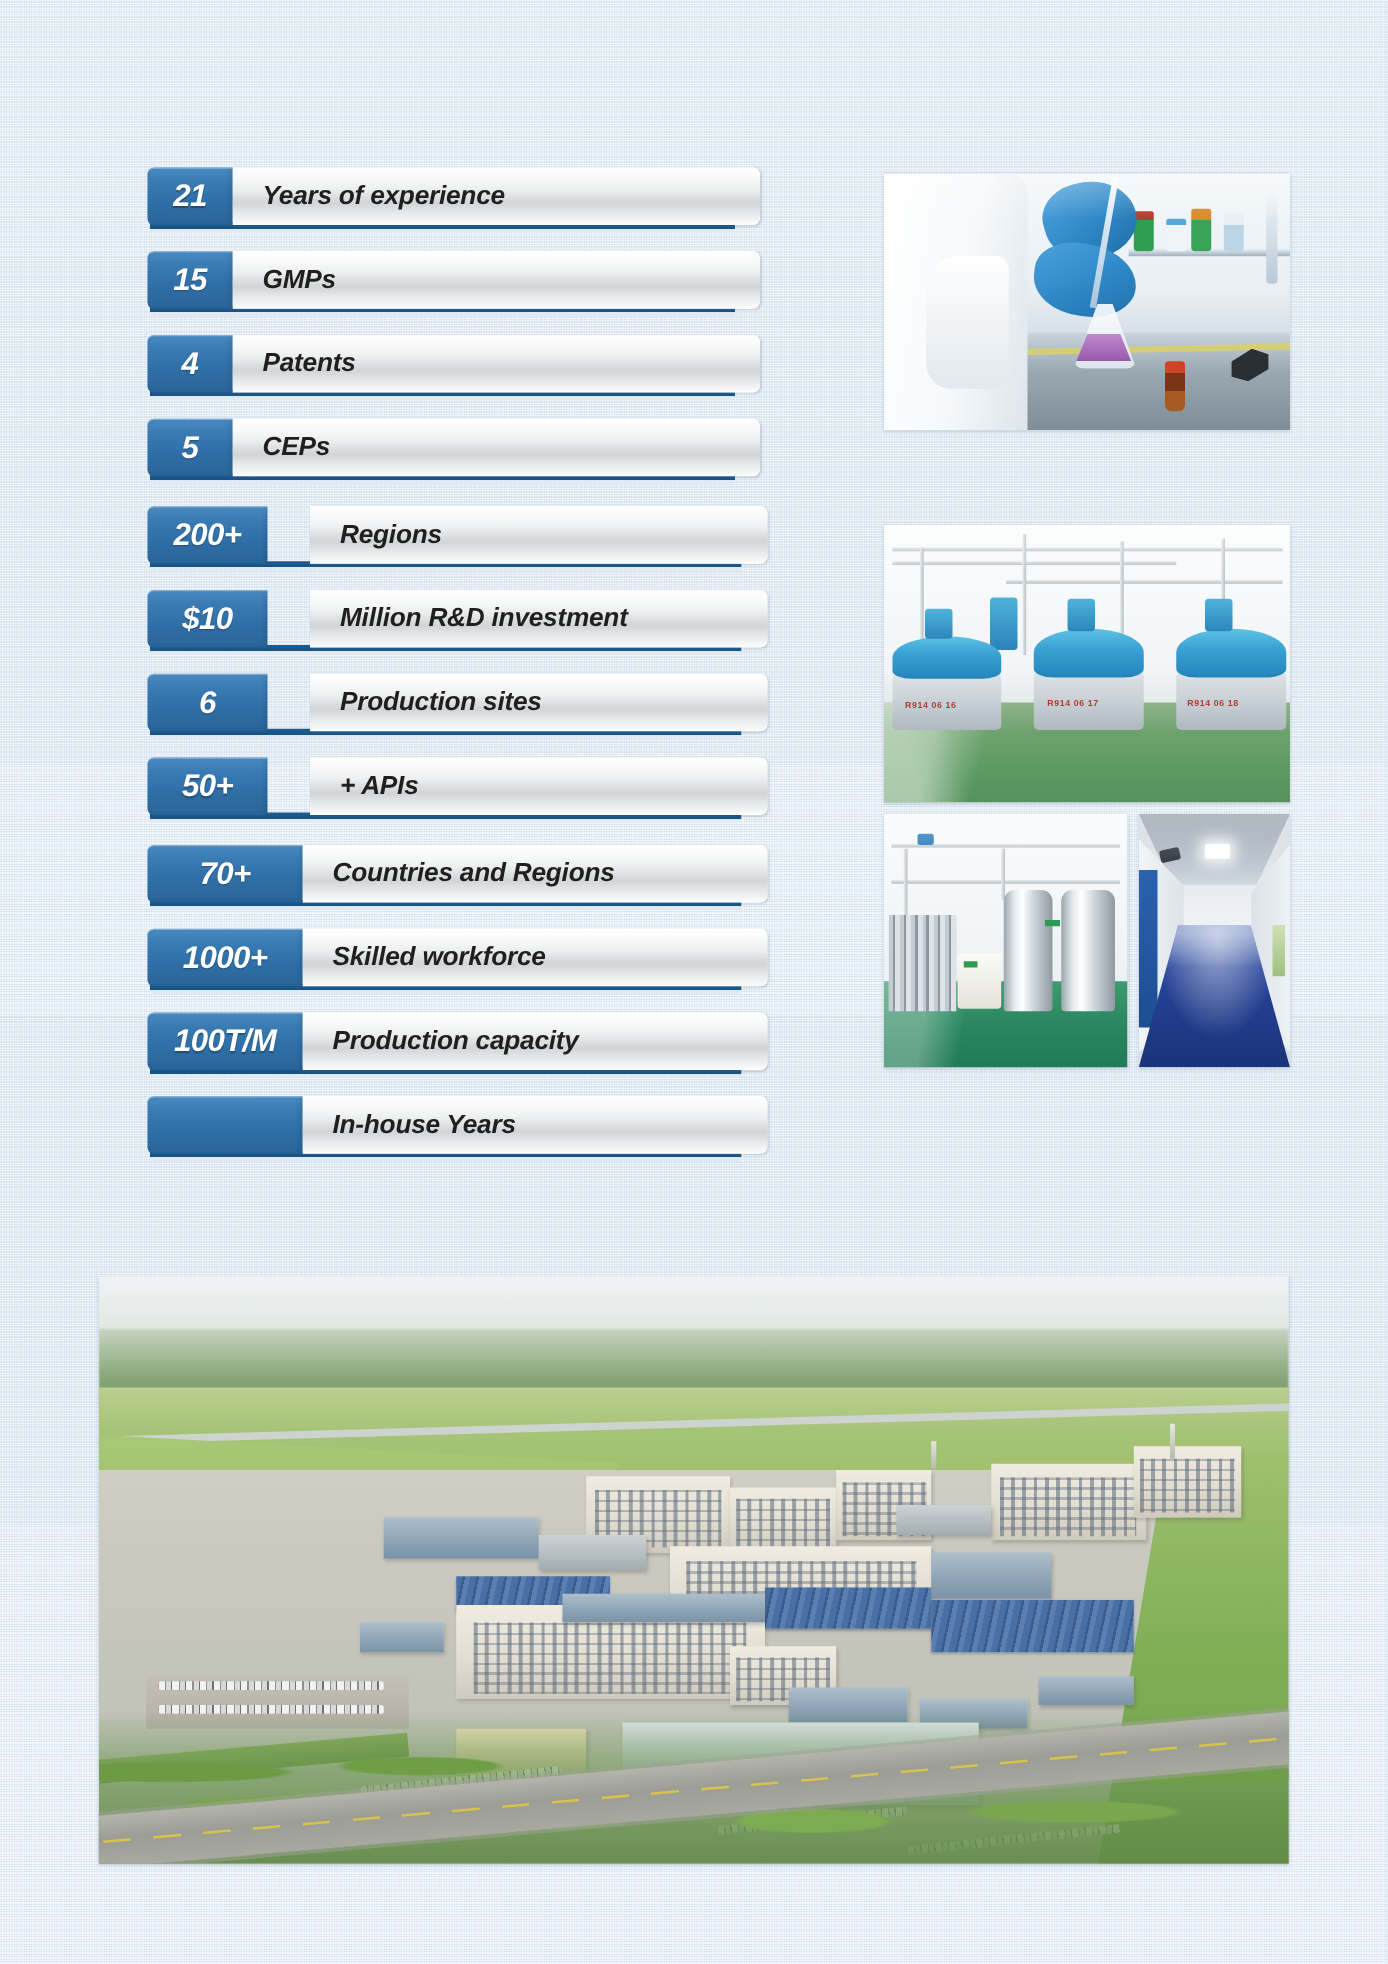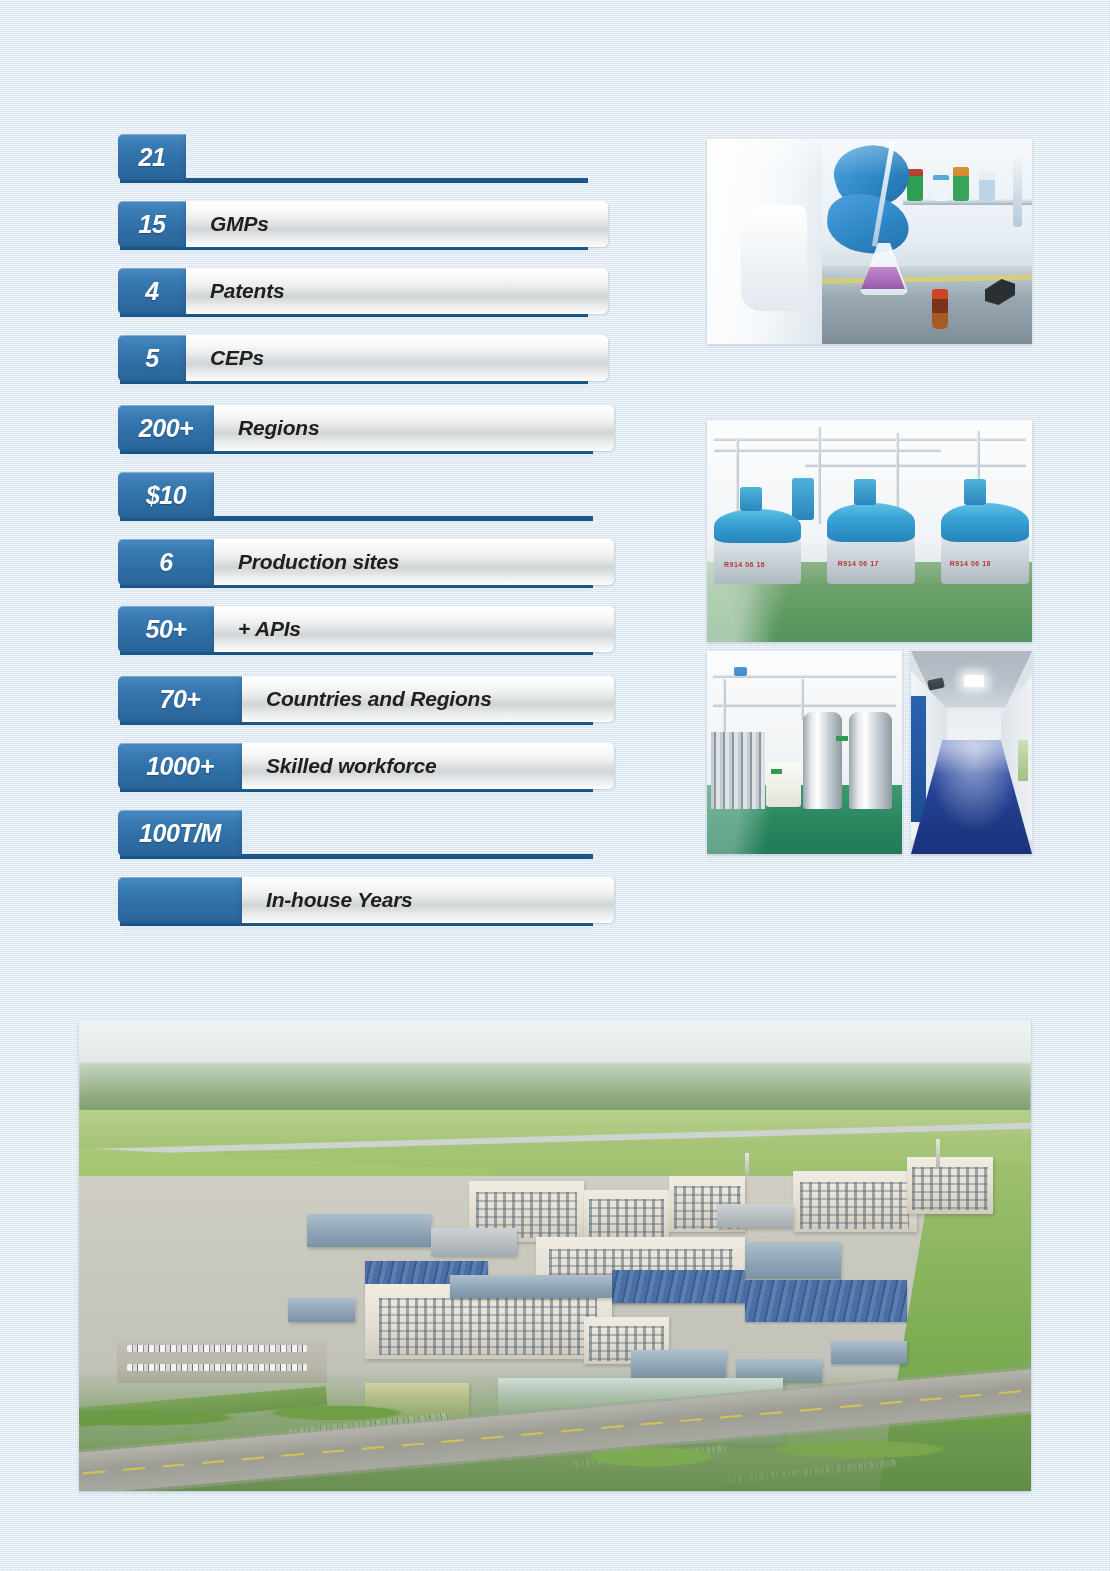--- a/index.html
+++ b/index.html
@@ -116,21 +116,21 @@
   
   .g1 .num { width: 68px; }
   .g2 .num { width: 96px; }
   .g3 .num { width: 124px; }
 
   .g1 .bar-shadow { width: 468px; }
   .g2 .bar-shadow { width: 473px; }
   .g3 .bar-shadow { width: 473px; }
 
   .g1 .bar { width: 490px; }
-  .g2 .bar { width: 496px; }
+  .g2 .bar { width: 496px; gap: 34px; }
   .g3 .bar { width: 496px; }
 
   
   .photo {
     position: absolute;
     overflow: hidden;
     background: #cfdce8;
     box-shadow: 0 1px 3px rgba(60,90,120,.25);
   }
 
@@ -441,20 +441,23 @@
 <body>
 
 <div id="page"></div>
 
 <div class="bars">
 
   <div class="bar-group g1">
     <div class="bar">
       <div class="bar-shadow"></div>
       <div class="num">21</div>
+      <div class="plate">
+        <span class="plate-label">Years of experience</span>
+      </div>
     </div>
     <div class="bar">
       <div class="bar-shadow"></div>
       <div class="num">15</div>
       <div class="plate">
         <span class="plate-label">GMPs</span>
       </div>
     </div>
     <div class="bar">
       <div class="bar-shadow"></div>
@@ -476,20 +479,23 @@
     <div class="bar">
       <div class="bar-shadow"></div>
       <div class="num">200+</div>
       <div class="plate">
         <span class="plate-label">Regions</span>
       </div>
     </div>
     <div class="bar">
       <div class="bar-shadow"></div>
       <div class="num">$10</div>
+      <div class="plate">
+        <span class="plate-label">Million R&amp;D investment</span>
+      </div>
     </div>
     <div class="bar">
       <div class="bar-shadow"></div>
       <div class="num">6</div>
       <div class="plate">
         <span class="plate-label">Production sites</span>
       </div>
     </div>
     <div class="bar">
       <div class="bar-shadow"></div>
@@ -511,20 +517,23 @@
     <div class="bar">
       <div class="bar-shadow"></div>
       <div class="num">1000+</div>
       <div class="plate">
         <span class="plate-label">Skilled workforce</span>
       </div>
     </div>
     <div class="bar">
       <div class="bar-shadow"></div>
       <div class="num">100T/M</div>
+      <div class="plate">
+        <span class="plate-label">Production capacity</span>
+      </div>
     </div>
     <div class="bar">
       <div class="bar-shadow"></div>
       <div class="num"></div>
       <div class="plate">
         <span class="plate-label">In-house Years</span>
       </div>
     </div>
   </div>
 

